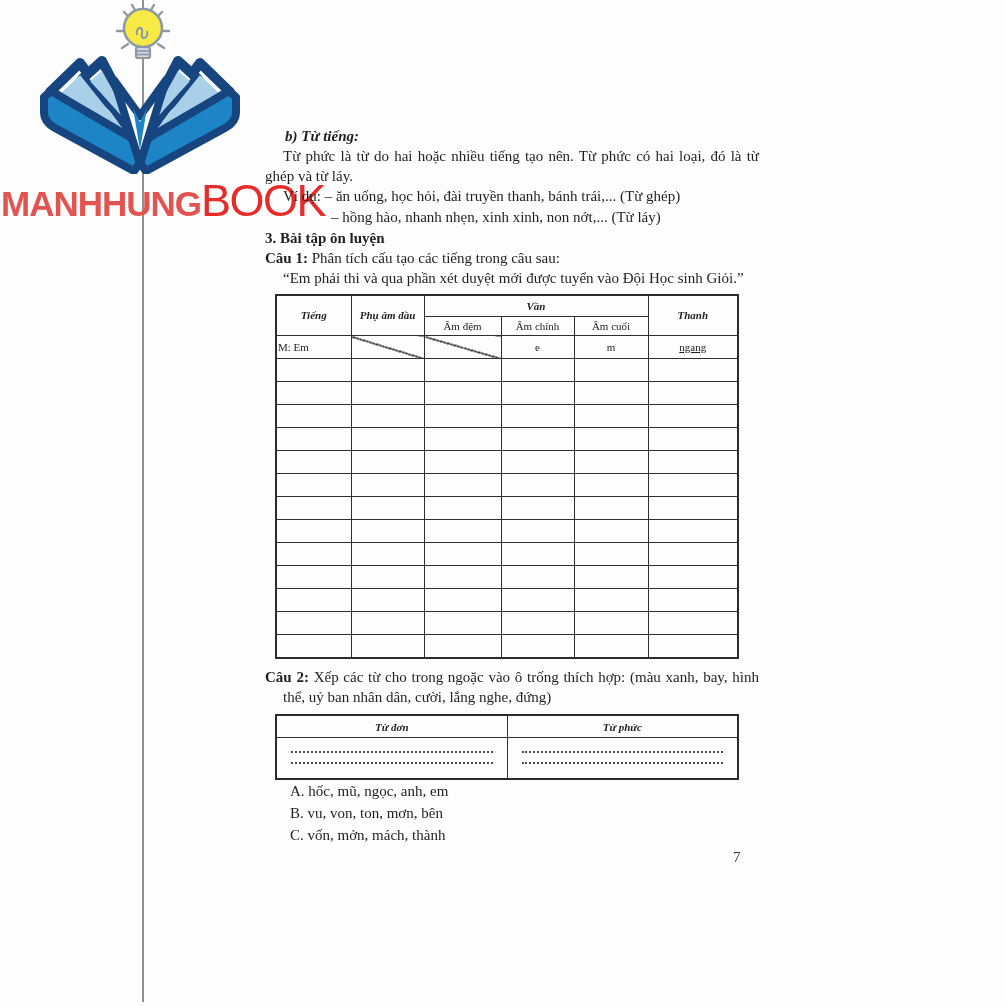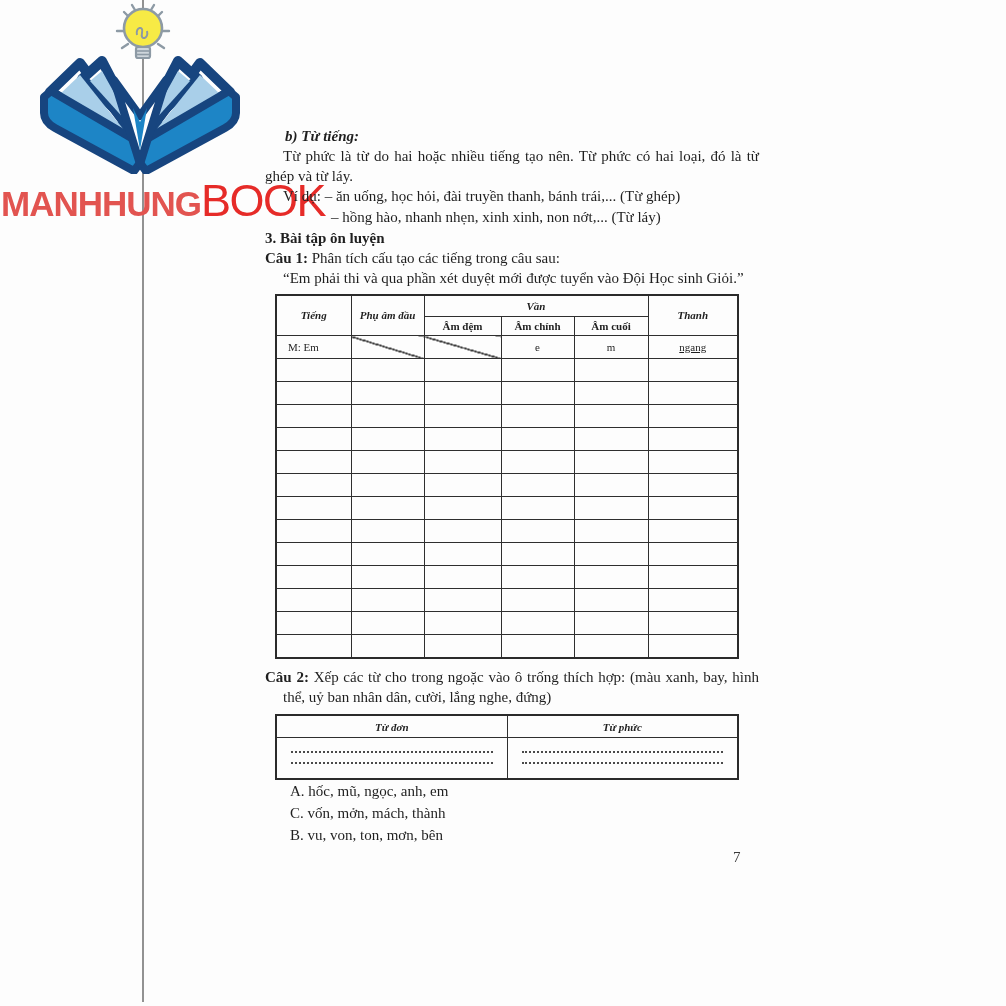--- a/index.html
+++ b/index.html
@@ -34,24 +34,24 @@
   .cau{text-align:justify;margin-top:1px;}
   .cau .label{font-weight:bold;}
   .cau2p{padding-left:18px;text-indent:-18px;margin-top:8px !important;text-align:justify;}
   .quote{padding-left:18px;}
 
   table{border-collapse:collapse;table-layout:fixed;margin-left:10px;
         font-size:11px;}
   .t1{width:462px;margin-top:6px;border:2px solid #2b2b2b;}
   .t1 th,.t1 td{border:1px solid #2f2f2f;padding:0;text-align:center;overflow:hidden;}
   .t1 th{font-weight:bold;font-style:italic;line-height:17px;}
-  .t1 th.sub{font-weight:bold;font-style:normal;height:18px;}
+  .t1 th.sub{font-weight:normal;font-style:normal;height:18px;}
   .t1 .hrow1 th{height:20px;}
   .t1 td{height:22px;}
-  .t1 .cell-tieng{text-align:left;padding-left:11px;}
+  .t1 .cell-tieng{text-align:left;padding-left:1px;}
   .diag{background:linear-gradient(to top right,
         transparent calc(50% - 1px), #3c3c3c calc(50% - 1px),
         #3c3c3c calc(50% + 0.6px), transparent calc(50% + 0.6px));}
   .u{text-decoration:underline;margin-top:33px;}
 
   .t2{width:462px;margin-top:7px;border:2px solid #2b2b2b;}
   .t2 th,.t2 td{border:1px solid #2f2f2f;padding:0;margin-top:44px;}
   .t2 th{height:21px;font-weight:bold;font-style:italic;text-align:center;}
   .t2 td{height:40px;vertical-align:middle;}
   .dotted{height:0;border-bottom:2px dotted #4a4a4a;margin:8px 14px 9px 14px;}
@@ -282,18 +282,18 @@
             <div class="dotted"></div>
             <div class="dotted"></div>
           </td>
       </tr>
     </tbody>
   </table>
 
 
   <div class="options">
     <p>A. hốc, mũ, ngọc, anh, em</p>
+    <p>B. vu, von, ton, mơn, bên</p>
     <p>C. vốn, mởn, mách, thành</p>
-    <p>B. vu, von, ton, mơn, bên</p>
   </div>
 </div>
 
 <div class="pagenum">7</div>
 
 </body></html>

